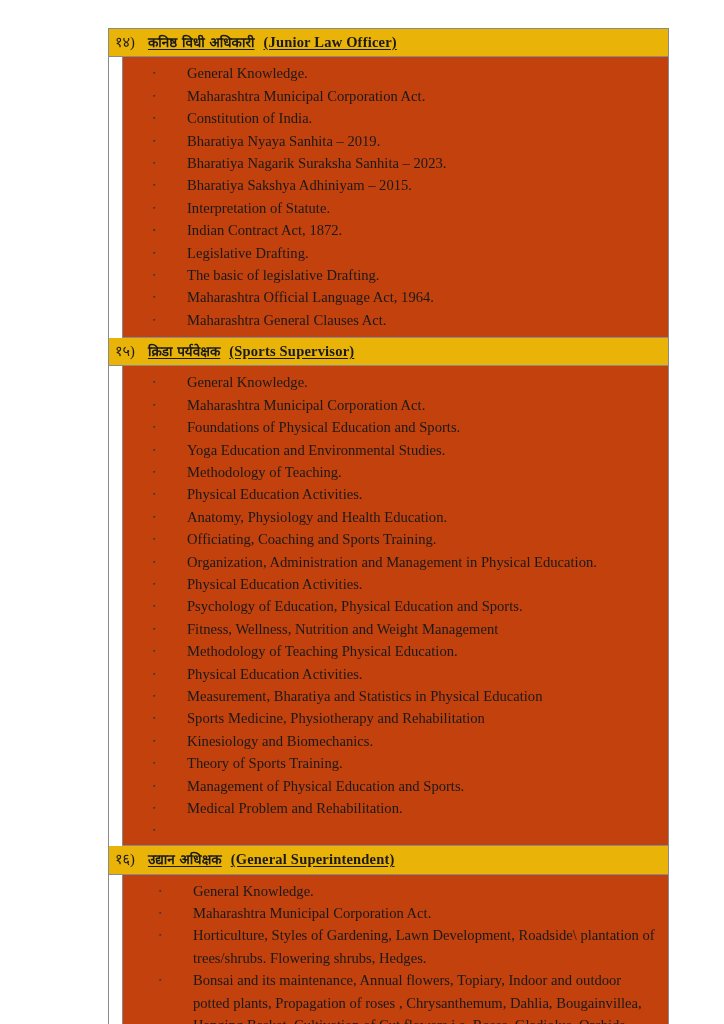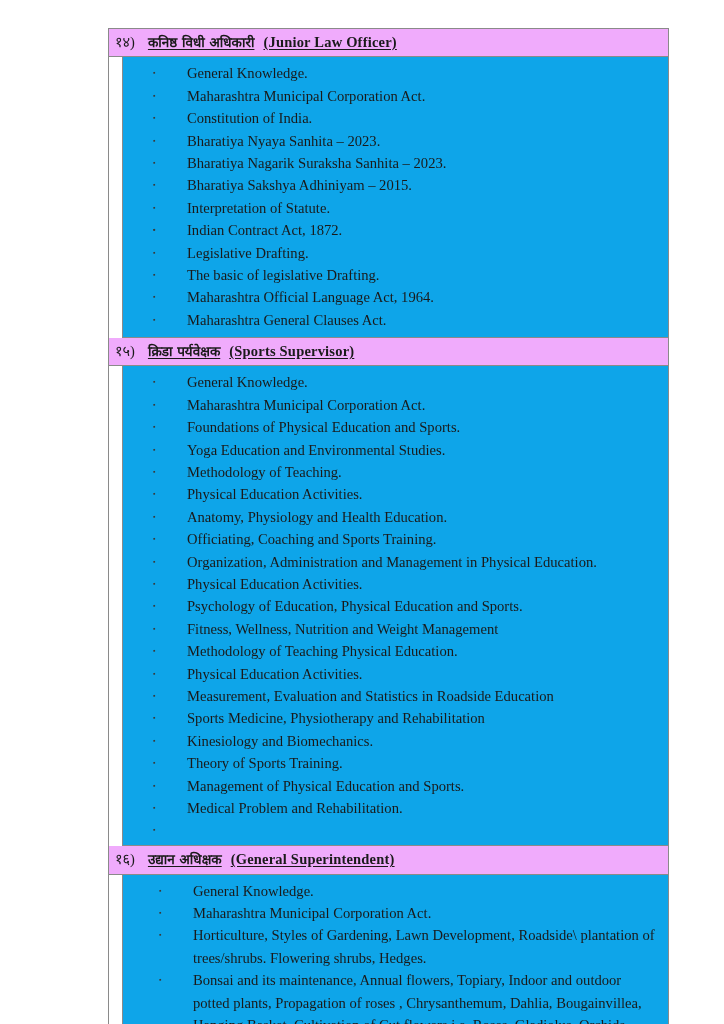--- a/index.html
+++ b/index.html
@@ -32,21 +32,21 @@
     border-bottom: none;
     box-sizing: border-box;
     background: #ffffff;
   }
 
   
   .heading-row {
     border-bottom: 1px solid #8a8a8a;
     padding: 4px 0 5px 6px;
     box-sizing: border-box;
-    background: #f0abfc;
+    background: #eab308;
   }
   .heading-line {
     display: inline-block;
     white-space: nowrap;
     line-height: 1.15;
   }
   .heading-num {
     font-family: "Liberation Serif", "DejaVu Sans", serif;
     font-size: 14.5px;
     letter-spacing: 0;
@@ -68,21 +68,21 @@
   }
   .gap-sm { display: inline-block; width: 9px; }
 
   
   .body-row {
     border-bottom: 1px solid #8a8a8a;
     border-left: 1px solid #8a8a8a;
     margin-left: 13px;
     padding: 5px 8px 6px 0;
     box-sizing: border-box;
-    background: #0ea5e9;
+    background: #c2410c;
   }
 
   .item-list {
     margin: 0;
     padding: 0;
     list-style: none;
   }
   .item {
     position: relative;
     padding-left: 64px;
@@ -121,21 +121,21 @@
       <span class="heading-line">
         <span class="heading-num">१४)</span>
         <span class="gap-sm"></span><span class="heading-underline"><span class="heading-mr">कनिष्ठ विधी अधिकारी</span><span class="gap-sm"></span><span class="heading-en">(Junior Law Officer)</span></span>
       </span>
     </div>
     <div class="body-row">
       <ul class="item-list">
         <li class="item"><span class="bullet"></span><span>General Knowledge.</span></li>
         <li class="item"><span class="bullet"></span><span>Maharashtra Municipal Corporation Act.</span></li>
         <li class="item"><span class="bullet"></span><span>Constitution of India.</span></li>
-        <li class="item"><span class="bullet"></span><span>Bharatiya Nyaya Sanhita – 2023.</span></li>
+        <li class="item"><span class="bullet"></span><span>Bharatiya Nyaya Sanhita – 2019.</span></li>
         <li class="item"><span class="bullet"></span><span>Bharatiya Nagarik Suraksha Sanhita – 2023.</span></li>
         <li class="item"><span class="bullet"></span><span>Bharatiya Sakshya Adhiniyam – 2015.</span></li>
         <li class="item"><span class="bullet"></span><span>Interpretation of Statute.</span></li>
         <li class="item"><span class="bullet"></span></li>
         <li class="item"><span class="bullet"></span><span>Indian Contract Act, 1872.</span></li>
         <li class="item"><span class="bullet"></span><span>Legislative Drafting.</span></li>
         <li class="item"><span class="bullet"></span><span>The basic of legislative Drafting.</span></li>
         <li class="item"><span class="bullet"></span><span>Maharashtra Official Language Act, 1964.</span></li>
         <li class="item"><span class="bullet"></span><span>Maharashtra General Clauses Act.</span></li>
       </ul>
@@ -156,21 +156,21 @@
         <li class="item"><span class="bullet"></span><span>Methodology of Teaching.</span></li>
         <li class="item"><span class="bullet"></span><span>Physical Education Activities.</span></li>
         <li class="item"><span class="bullet"></span><span>Anatomy, Physiology and Health Education.</span></li>
         <li class="item"><span class="bullet"></span><span>Officiating, Coaching and Sports Training.</span></li>
         <li class="item"><span class="bullet"></span><span>Organization, Administration and Management in Physical Education.</span></li>
         <li class="item"><span class="bullet"></span><span>Physical Education Activities.</span></li>
         <li class="item"><span class="bullet"></span><span>Psychology of Education, Physical Education and Sports.</span></li>
         <li class="item"><span class="bullet"></span><span>Fitness, Wellness, Nutrition and Weight Management</span></li>
         <li class="item"><span class="bullet"></span><span>Methodology of Teaching Physical Education.</span></li>
         <li class="item"><span class="bullet"></span><span>Physical Education Activities.</span></li>
-        <li class="item"><span class="bullet"></span><span>Measurement, Evaluation and Statistics in Roadside Education</span></li>
+        <li class="item"><span class="bullet"></span><span>Measurement, Bharatiya and Statistics in Physical Education</span></li>
         <li class="item"><span class="bullet"></span><span>Sports Medicine, Physiotherapy and Rehabilitation</span></li>
         <li class="item"><span class="bullet"></span><span>Kinesiology and Biomechanics.</span></li>
         <li class="item"><span class="bullet"></span><span>Theory of Sports Training.</span></li>
         <li class="item"><span class="bullet"></span><span>Management of Physical Education and Sports.</span></li>
         <li class="item"><span class="bullet"></span><span>Medical Problem and Rehabilitation.</span></li>
         <li class="item empty-item"><span class="bullet"></span><span></span></li>
       </ul>
     </div>
 
     <div class="heading-row">

